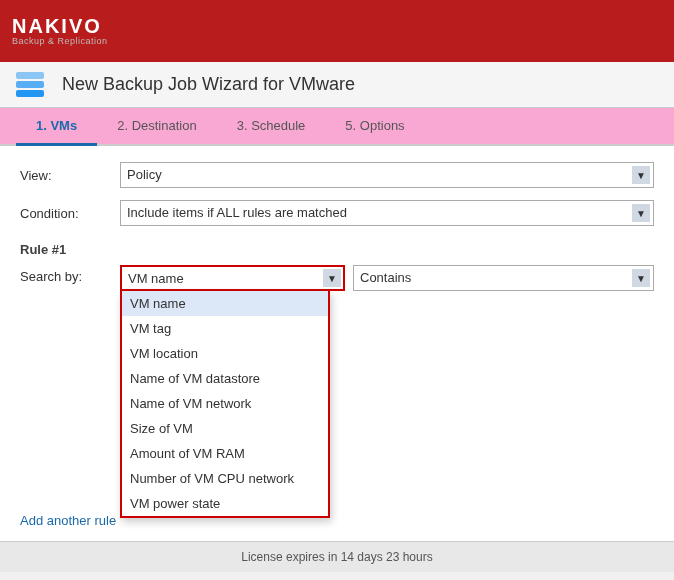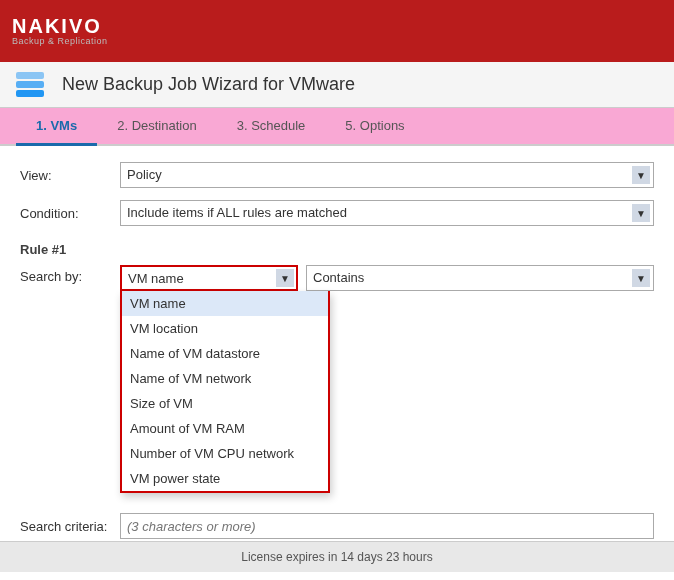--- a/index.html
+++ b/index.html
@@ -132,21 +132,21 @@
       width: 100px;
       color: #333;
       padding-top: 4px;
     }
     .search-by-selects {
       display: flex;
       gap: 8px;
       flex: 1;
     }
     .search-by-first {
-      width: 178px;
+      width: 225px;
       position: relative;
     }
     .search-by-second {
       flex: 1;
     }
 
     
     .dropdown-open {
       border: 2px solid #cc0000;
     }
@@ -287,20 +287,21 @@
     <div class="search-by-selects">
 
       <div class="search-by-first">
         <div class="select-wrapper">
           <div class="select-box dropdown-open">VM name</div>
           <div class="select-arrow">▼</div>
         </div>
         
         <div class="dropdown-menu">
           <div class="dropdown-item selected">VM name</div>
+          <div class="dropdown-item">VM tag</div>
           <div class="dropdown-item">VM location</div>
           <div class="dropdown-item">Name of VM datastore</div>
           <div class="dropdown-item">Name of VM network</div>
           <div class="dropdown-item">Size of VM</div>
           <div class="dropdown-item">Amount of VM RAM</div>
           <div class="dropdown-item">Number of VM CPU network</div>
           <div class="dropdown-item">VM power state</div>
         </div>
       </div>
 
@@ -308,24 +309,20 @@
         <div class="select-wrapper">
           <div class="select-box">Contains</div>
           <div class="select-arrow">▼</div>
         </div>
       </div>
     </div>
   </div>
 
   <div style="height: 210px;"></div>
 
-  <div class="search-criteria-row">
-    <div class="search-criteria-label">Search criteria:</div>
-    <input class="search-criteria-input" type="text" placeholder="(3 characters or more)" style="">
-  </div>
 
   <div>
     <a class="add-rule-link">Add another rule</a>
   </div>
 
 </div>
 
 <div class="footer">
   <span>License expires in 14 days 23 hours</span>
 </div>

